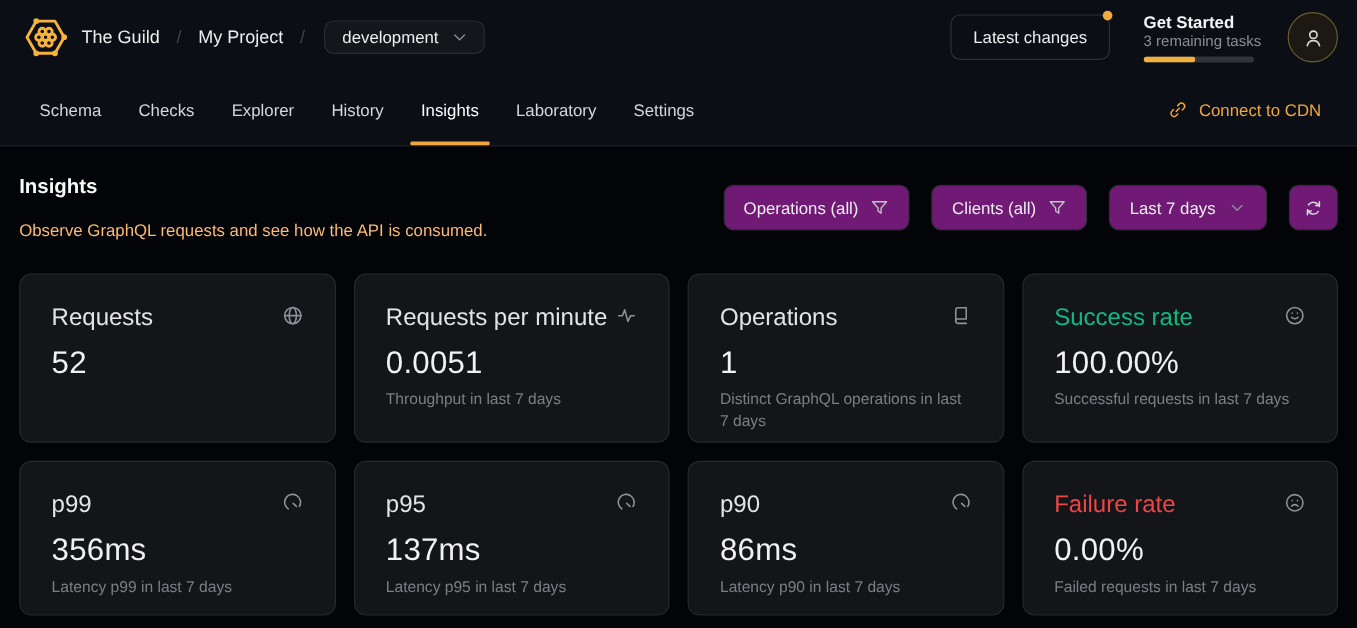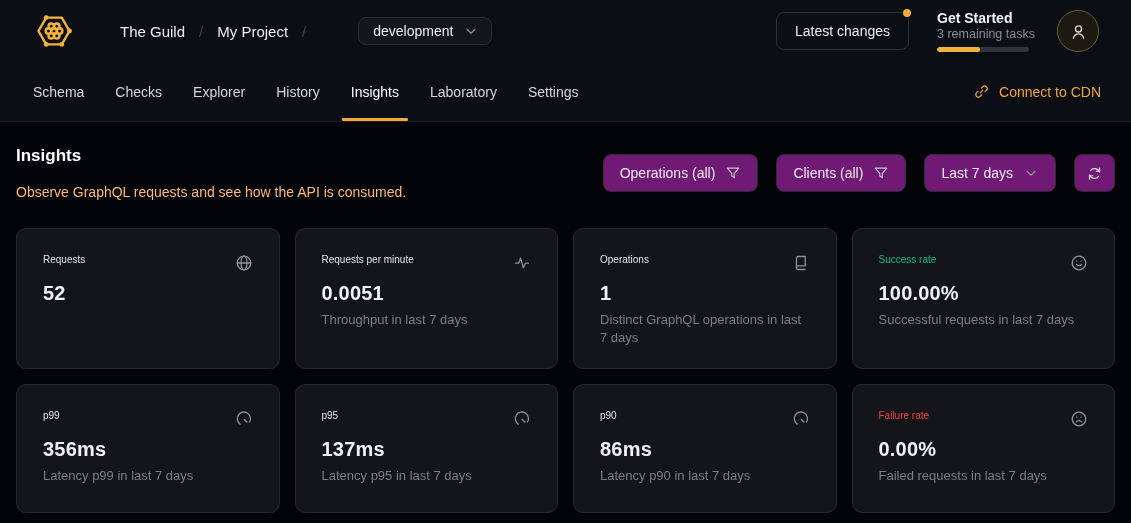--- a/index.html
+++ b/index.html
@@ -9,21 +9,21 @@
     font-family: "Liberation Sans", sans-serif;
     color: #ececee;
     overflow: hidden;
     -webkit-font-smoothing: antialiased;
   }
   svg { display: block; }
   .icon-stroke { fill: none; stroke: #8f9298; stroke-width: 1.3; stroke-linecap: round; stroke-linejoin: round; }
 
   
   .chrome { background: #0b0e15; border-bottom: 1px solid #1d2026; }
-  .header { height: 62px; display: flex; align-items: center; padding: 0 32px; gap: 36px; }
+  .header { height: 62px; display: flex; align-items: center; padding: 0 16px; }
   .logo { width: 44px; height: 44px; display: flex; align-items: center; justify-content: center; cursor: pointer; }
   .crumbs { display: flex; align-items: center; gap: 14px; margin-left: 8px; font-size: 15px; font-weight: 500; }
   .crumb { color: #ededef; cursor: pointer; }
   .crumb-sep { color: #40434b; font-weight: 400; }
   .target-select {
     margin-left: 16px; height: 28px; display: flex; align-items: center; gap: 10px;
     background: #15161b; border: 1px solid #2a2c32; border-radius: 8px;
     padding: 0 12px 0 14px; font-size: 14px; color: #ededef; cursor: pointer;
   }
   .header-right { margin-left: auto; display: flex; align-items: center; gap: 28px; }
@@ -73,23 +73,23 @@
   
   .stat-grid {
     margin-top: 28px; display: grid;
     grid-template-columns: repeat(4, 1fr); grid-template-rows: 141px 129px; gap: 15px;
   }
   .card {
     background: #141519; border: 1px solid #26282d; border-radius: 10px;
     padding: 25px 26px;
   }
   .card-head { display: flex; align-items: flex-start; justify-content: space-between; }
-  .card-title { font-size: 10px; color: #e4e4e6; }
+  .card-title { font-size: 20px; color: #e4e4e6; }
   .card-title.tinted { font-weight: 400; }
-  .card-value { font-size: 20px; font-weight: 700; color: #f1f1f3; margin-top: 10px; letter-spacing: 0.2px; }
+  .card-value { font-size: 26px; font-weight: 400; color: #f1f1f3; margin-top: 10px; letter-spacing: 0.2px; }
   .card-sub { font-size: 13px; color: #7c7e84; margin-top: 6px; line-height: 1.35; }
 </style>
 </head>
 <body>
 
 <div class="chrome">
   <div class="header">
     <div class="logo">
       <svg width="40" height="40" viewBox="0 0 40 40">
         <g fill="none" stroke="#f5b33c" stroke-width="2.4" stroke-linejoin="round">

